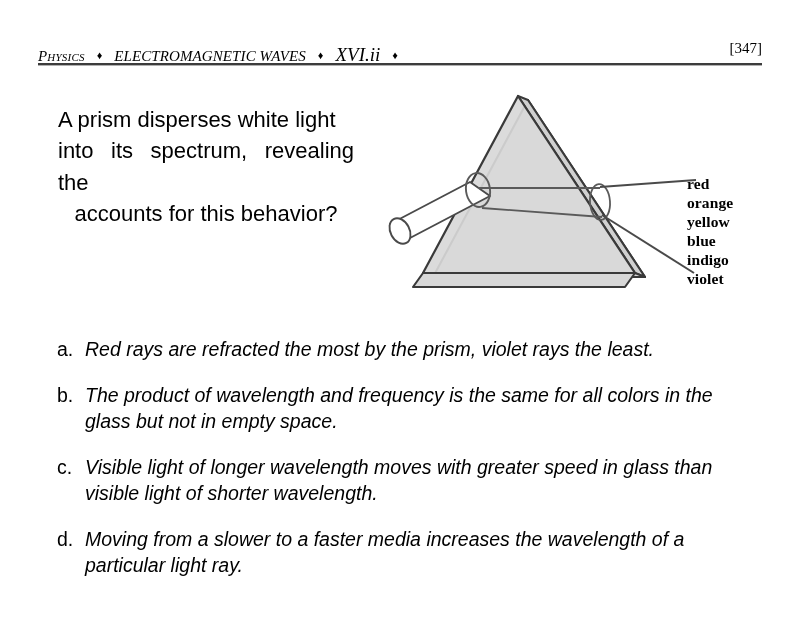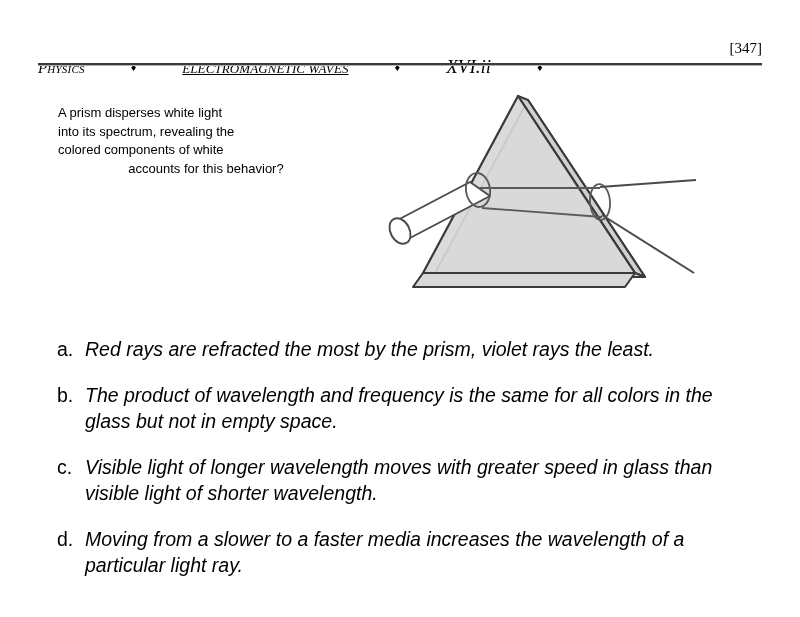--- a/index.html
+++ b/index.html
@@ -20,45 +20,43 @@
   #page-header {
     position: absolute;
     left: 38px;
     top: 40px;
     width: 724px;
     height: 26px;
   }
   .hdr-line {
     position: absolute;
     left: 0;
-    top: 16px;
+    top: 4px;
     display: flex;
     align-items: baseline;
     white-space: nowrap;
     font-family: "Liberation Serif", serif;
     font-style: italic;
     font-size: 14.5px;
-    gap: 34px;
   }
   .hdr-smallcaps {
     font-variant: small-caps;
     font-size: 15px;
     letter-spacing: 0.2px;
   }
   .hdr-sep {
     font-style: normal;
     font-size: 11px;
     padding: 0 12px;
     position: relative;
     top: -2px;
   }
   .hdr-chapter {
-    font-size: 13px;
+    font-size: 15px;
     letter-spacing: 0.1px;
-    text-decoration: underline;
   }
   .hdr-section {
     font-size: 19px;
   }
   .hdr-topic {
     font-size: 15px;
   }
   #page-number {
     position: absolute;
     right: 0;
@@ -89,21 +87,21 @@
     height: 1px;
     background: #b0b0b0;
   }
 
   
   #question-stem {
     position: absolute;
     left: 58px;
     top: 104px;
     width: 296px;
-    font-size: 13px;
+    font-size: 22px;
     line-height: 1.43;
     text-align: justify;
     text-justify: inter-word;
   }
   #question-stem .lastline {
     text-align: center;
   }
 
   
   #prism-figure {
@@ -165,21 +163,20 @@
   <div id="page-number">[347]</div>
 </div>
 <div id="header-rule">
   <div class="rule-dark"></div>
   <div class="rule-light"></div>
 </div>
 
 <div id="question-stem">
   <div>A prism disperses white light</div>
   <div>into its spectrum, revealing the</div>
-  <div>colored components of white</div>
   <div class="lastline">accounts for this behavior?</div>
 </div>
 
 <div id="prism-figure">
   <svg width="400" height="222" viewBox="0 0 400 222" xmlns="http://www.w3.org/2000/svg">
 
     <polygon points="150,16 267,193 55,193" fill="#dedede" stroke="#3a3a3a" stroke-width="2.1" stroke-linejoin="round"></polygon>
 
     <polygon points="140,12 150,16 267,193 257,189" fill="#d0d0d0" stroke="#3a3a3a" stroke-width="2.1" stroke-linejoin="round"></polygon>
 
@@ -199,20 +196,28 @@
 
     <line x1="104" y1="124" x2="224" y2="133" stroke="#5a5a5a" stroke-width="1.8"></line>
 
     <ellipse cx="222" cy="118" rx="10" ry="18" transform="rotate(-4 222 118)" fill="none" stroke="#5a5a5a" stroke-width="1.8"></ellipse>
 
     <line x1="222" y1="103" x2="318" y2="96" stroke="#4a4a4a" stroke-width="2"></line>
 
     <line x1="224" y1="131" x2="316" y2="189" stroke="#4a4a4a" stroke-width="2"></line>
   </svg>
 
+  <div class="spectrum-labels">
+    <div>red</div>
+    <div>orange</div>
+    <div>yellow</div>
+    <div>blue</div>
+    <div>indigo</div>
+    <div>violet</div>
+  </div>
 </div>
 
 <div id="answer-options">
   <div class="option">
     <span class="option-letter">a.</span>
     <span class="option-text">Red rays are refracted the most by the prism, violet rays the least.</span>
   </div>
   <div class="option">
     <span class="option-letter">b.</span>
     <span class="option-text">The product of wavelength and frequency is the same for all colors in the glass but not in empty space.</span>

